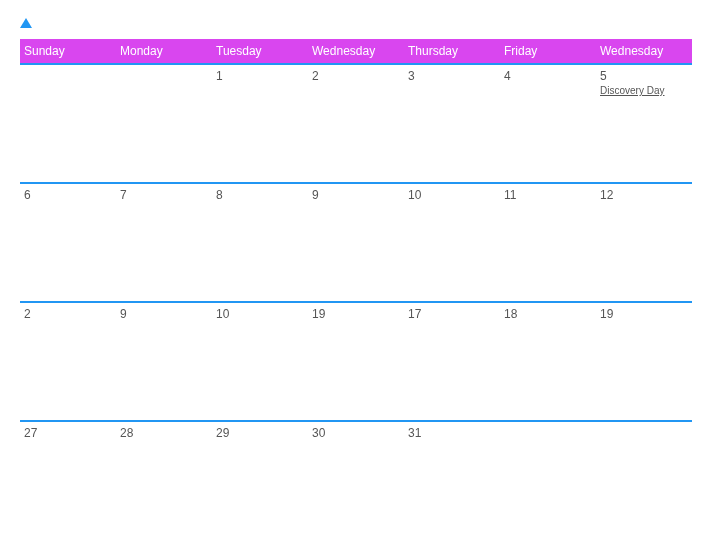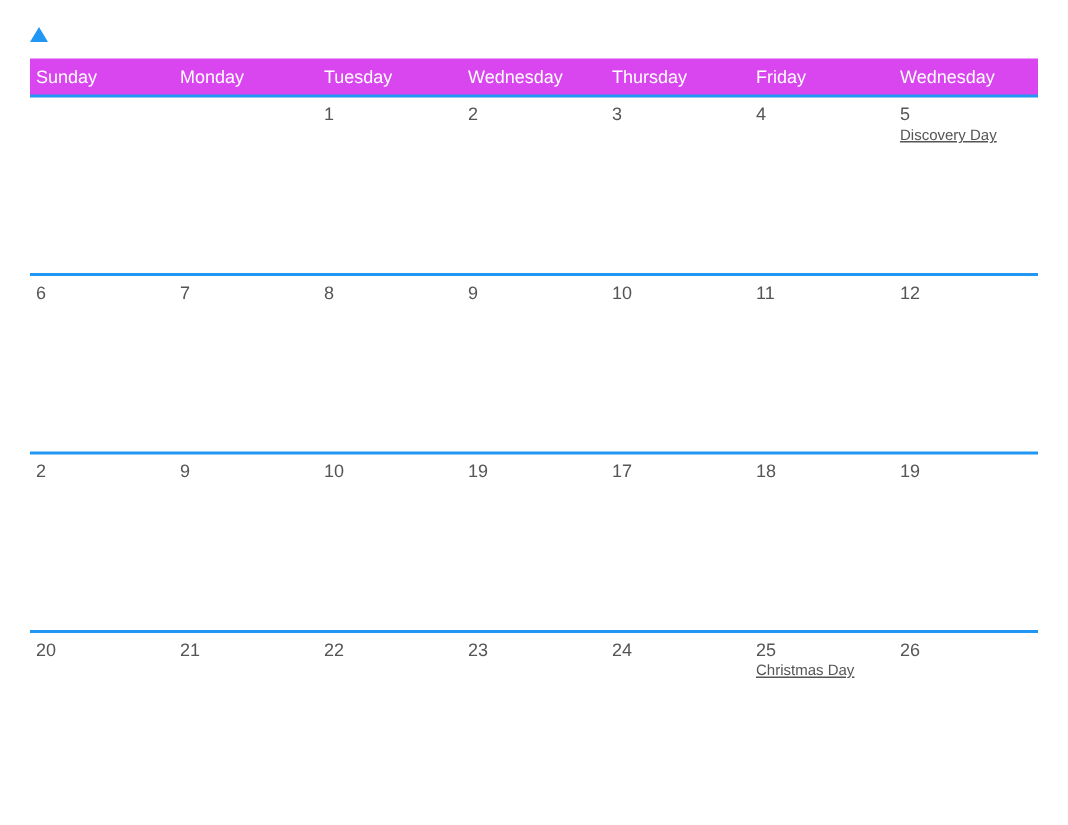--- a/index.html
+++ b/index.html
@@ -198,37 +198,32 @@
           </td>
           <td>
             <span class="day-number">18</span>
           </td>
           <td>
             <span class="day-number">19</span>
           </td>
         </tr>
         <tr>
           <td>
-            <span class="day-number">20</span>
-          </td>
-          <td>
-            <span class="day-number">21</span>
-          </td>
-          <td>
-            <span class="day-number">22</span>
-          </td>
-          <td>
-            <span class="day-number">23</span>
-          </td>
-          <td>
-            <span class="day-number">24</span>
-          </td>
-          <td>
-            <span class="day-number">25</span>
-            <span class="holiday-name">Christmas Day</span>
-          </td>
-          <td>
-            <span class="day-number">26</span>
-          </td>
+            <span class="day-number">27</span>
+          </td>
+          <td>
+            <span class="day-number">28</span>
+          </td>
+          <td>
+            <span class="day-number">29</span>
+          </td>
+          <td>
+            <span class="day-number">30</span>
+          </td>
+          <td>
+            <span class="day-number">31</span>
+          </td>
+          <td class="empty-cell"></td>
+          <td class="empty-cell"></td>
         </tr>
       </tbody>
   </table>
 </div>
 
 </body></html>

